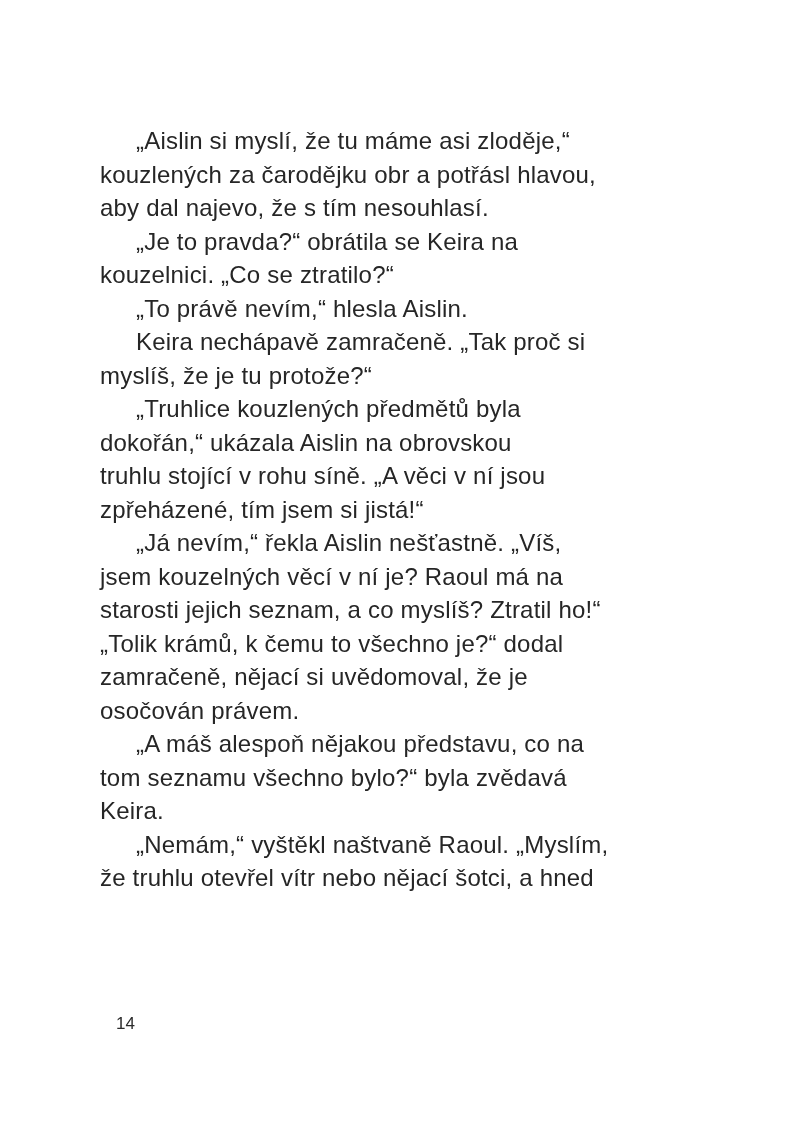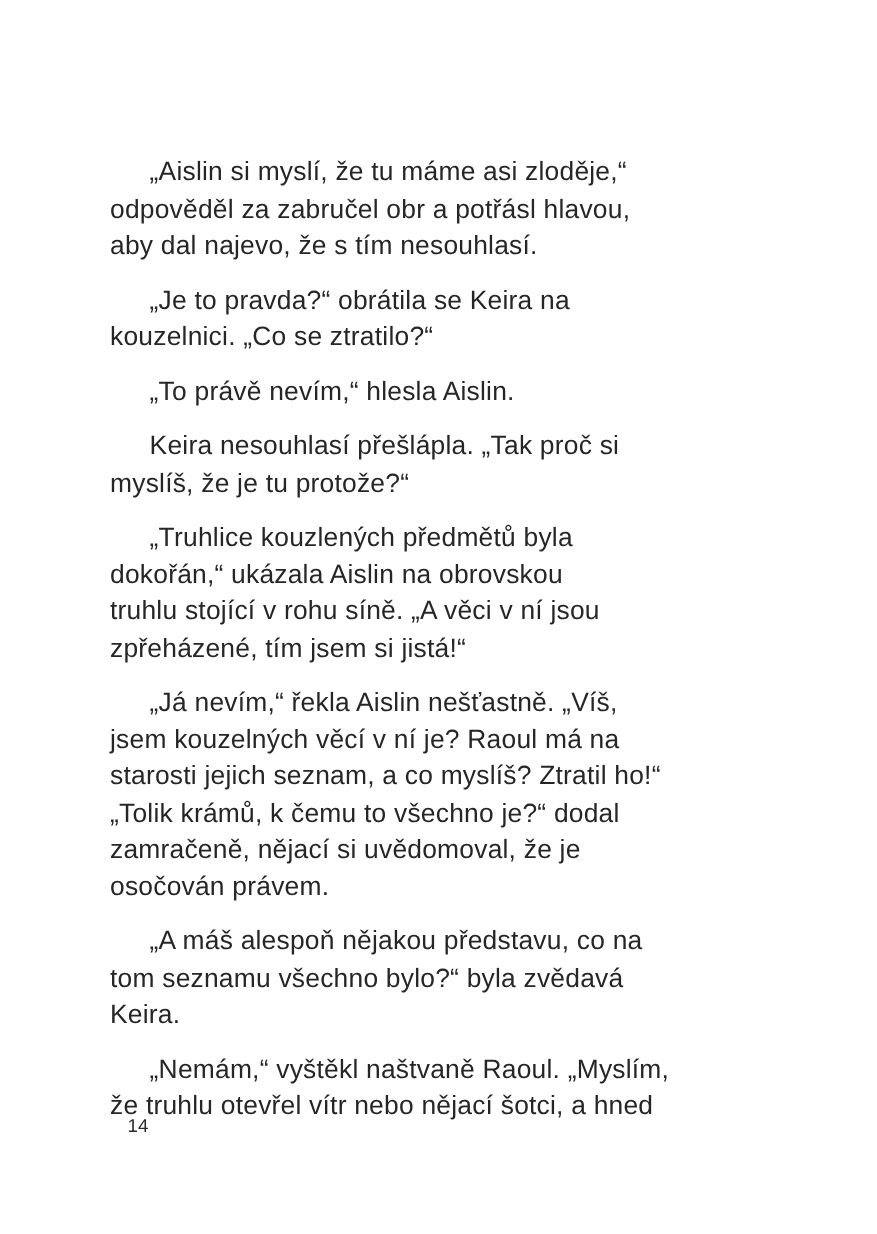--- a/index.html
+++ b/index.html
@@ -25,44 +25,43 @@
   .line {
     height: 33.5px;
     line-height: 33.5px;
     font-size: 24px;
     letter-spacing: 0.2px;
     white-space: nowrap;
     color: #262626;
   }
   .line.indent {
     padding-left: 36px;
-    margin-top: 16px;
   }
   .page-number {
     position: absolute;
     left: 116px;
     top: 1014px;
     font-size: 17px;
     line-height: 20px;
     color: #2b2b2b;
     text-align: center;
   }
 </style>
 </head>
 <body>
 
 <div class="book-page">
   <div class="text-block">
       <div class="line indent">„Aislin si myslí, že tu máme asi zloděje,“</div>
-      <div class="line">odpověděl za zabručel obr a potřásl hlavou,</div>
+      <div class="line">kouzlených za čarodějku obr a potřásl hlavou,</div>
       <div class="line">aby dal najevo, že s tím nesouhlasí.</div>
       <div class="line indent">„Je to pravda?“ obrátila se Keira na</div>
       <div class="line">kouzelnici. „Co se ztratilo?“</div>
       <div class="line indent">„To právě nevím,“ hlesla Aislin.</div>
-      <div class="line indent">Keira nesouhlasí přešlápla. „Tak proč si</div>
+      <div class="line indent">Keira nechápavě zamračeně. „Tak proč si</div>
       <div class="line">myslíš, že je tu protože?“</div>
       <div class="line indent">„Truhlice kouzlených předmětů byla</div>
       <div class="line">dokořán,“ ukázala Aislin na obrovskou</div>
       <div class="line">truhlu stojící v rohu síně. „A věci v ní jsou</div>
       <div class="line">zpřeházené, tím jsem si jistá!“</div>
       <div class="line indent">„Já nevím,“ řekla Aislin nešťastně. „Víš,</div>
       <div class="line">jsem kouzelných věcí v ní je? Raoul má na</div>
       <div class="line">starosti jejich seznam, a co myslíš? Ztratil ho!“</div>
       <div class="line">„Tolik krámů, k čemu to všechno je?“ dodal</div>
       <div class="line">zamračeně, nějací si uvědomoval, že je</div>

